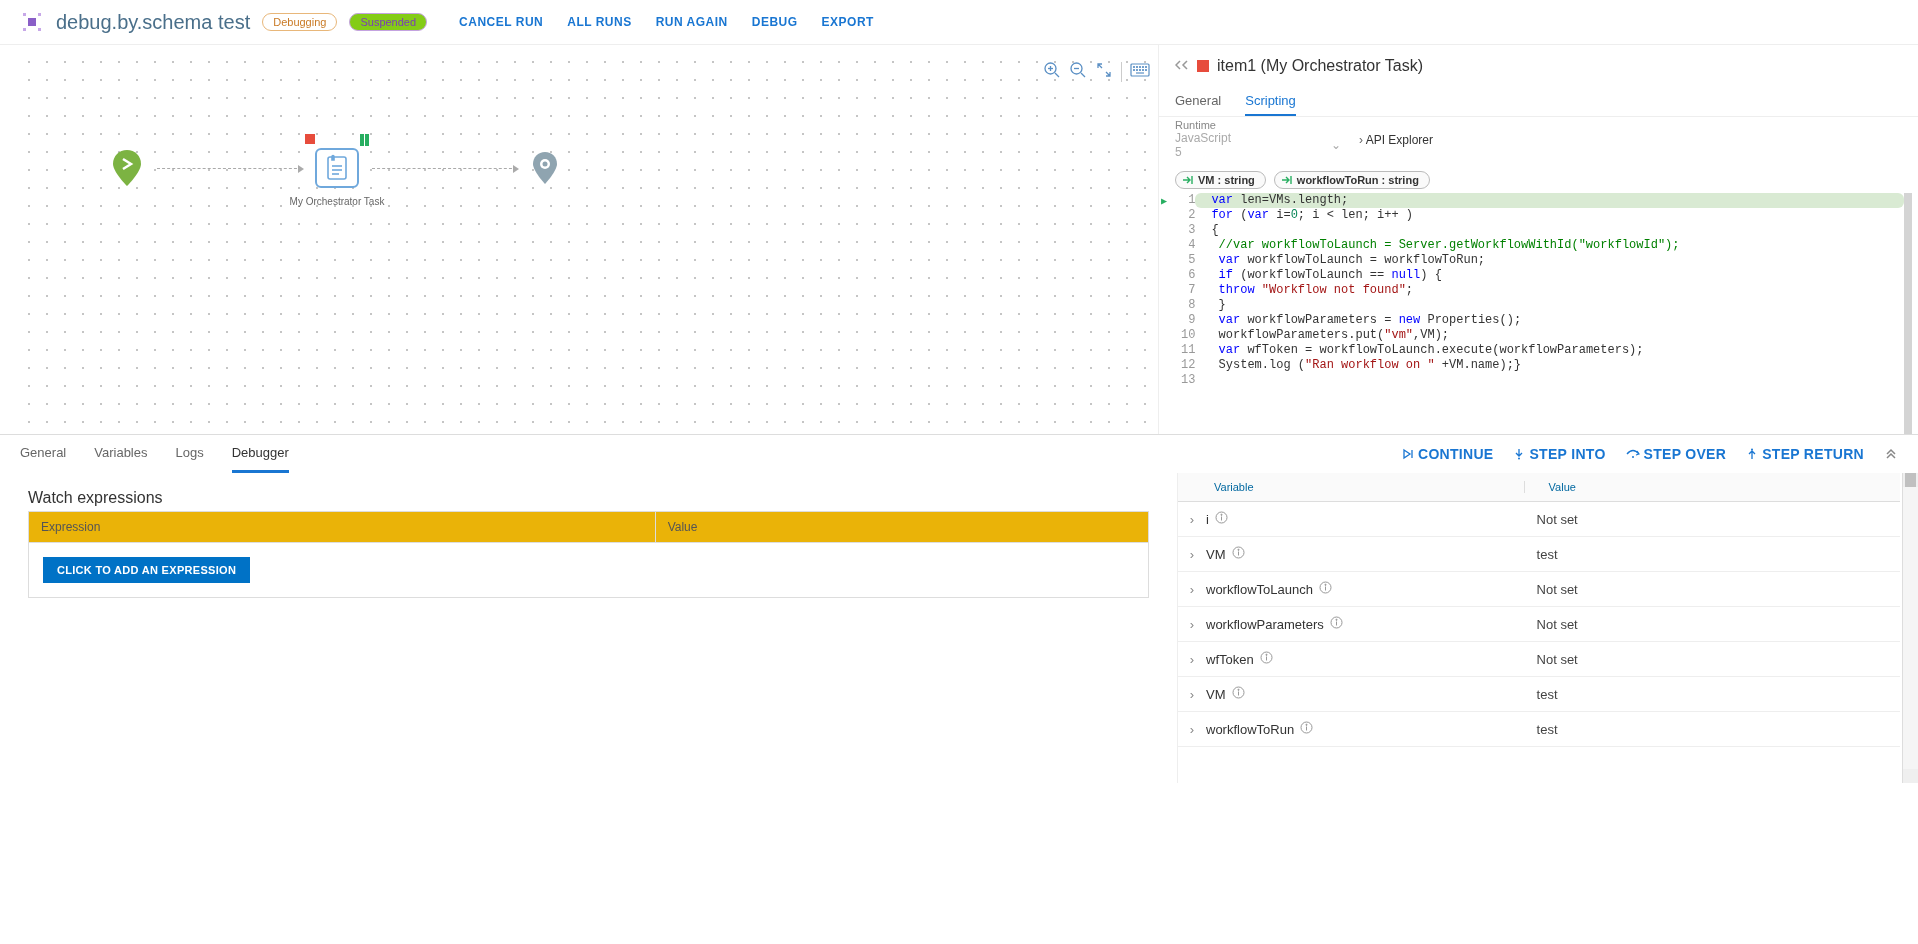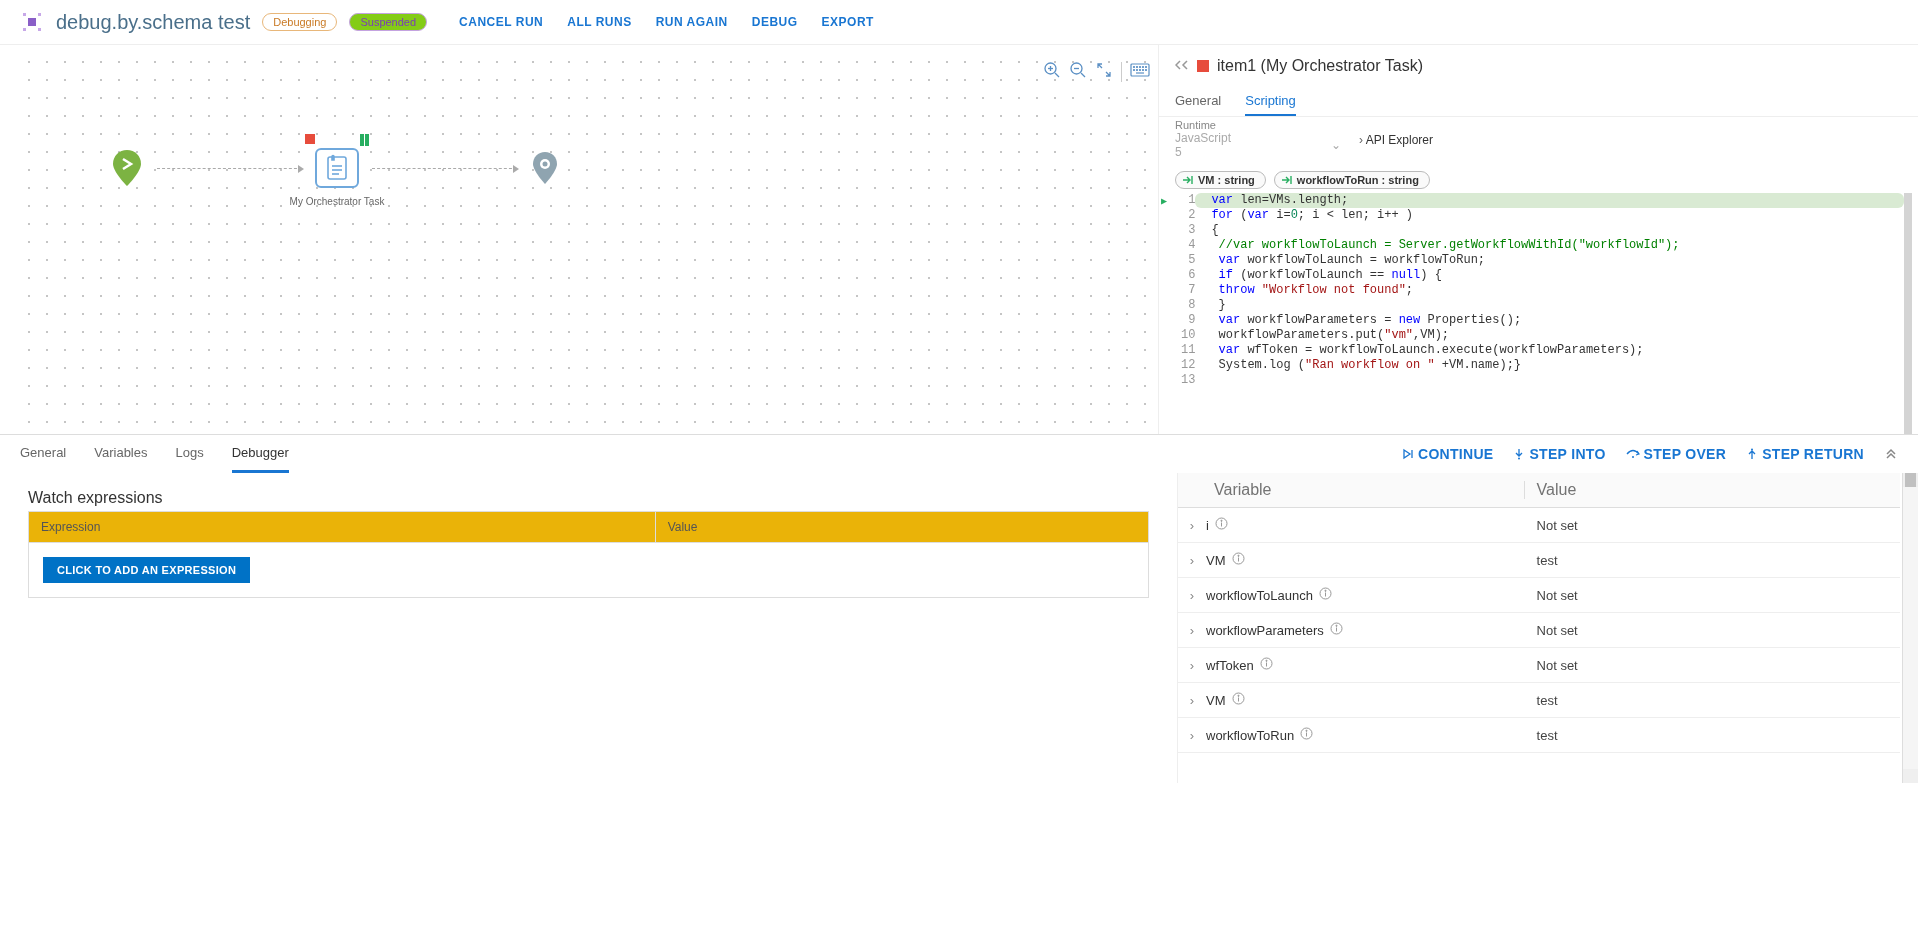--- a/index.html
+++ b/index.html
@@ -84,21 +84,21 @@
 .watch-header > div { padding: 8px 12px; font-size: 12px; color: #555; }
 .watch-col-expr { flex: 0 0 56%; border-right: 1px solid #ddd; }
 .watch-col-val { flex: 1; }
 .watch-body { padding: 14px; }
 .add-expr-btn { background: #0072c6; color: #fff; border: none; padding: 7px 14px; font-size: 11px; font-weight: 600; letter-spacing: 0.3px; cursor: pointer; }
 
 .vars-panel { width: 740px; position: relative; padding-right: 18px; }
 .vars-scrollbar { position: absolute; right: 0; top: 0; bottom: 0; width: 16px; background: #efefef; border-left: 1px solid #ddd; }
 .vars-scrollbar-thumb-top { position: absolute; top: 0; left: 2px; right: 2px; height: 14px; background: #c0c0c0; }
 .vars-scrollbar-track { position: absolute; top: 14px; bottom: 14px; left: 0; right: 0; background: #f5f5f5; }
-.vars-header { display: flex; background: #fafafa; border-bottom: 1px solid #ddd; padding: 8px 0; font-size: 16px; color: #737373; }
+.vars-header { display: flex; background: #fafafa; border-bottom: 1px solid #ddd; padding: 8px 0; font-size: 11px; color: #0369a1; gap: 12px; }
 .vars-col-name { flex: 0 0 48%; padding-left: 36px; border-right: 1px solid #ddd; }
 .vars-col-val { flex: 1; padding-left: 12px; }
 .vars-row { display: flex; align-items: center; padding: 9px 0; border-bottom: 1px solid #eee; font-size: 13px; }
 .vars-row-expand { width: 28px; text-align: center; color: #888; cursor: pointer; }
 .vars-row-name { flex: 0 0 calc(48% - 28px); display: flex; align-items: center; gap: 6px; }
 .vars-row-val { flex: 1; padding-left: 12px; color: #444; }
 .info-icon { color: #999; }
 </style>
 </head>
 <body>

